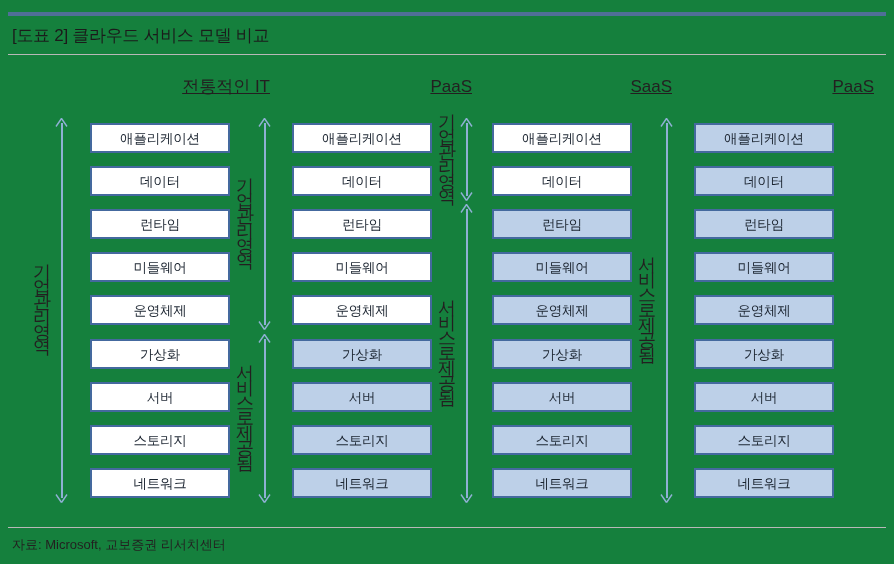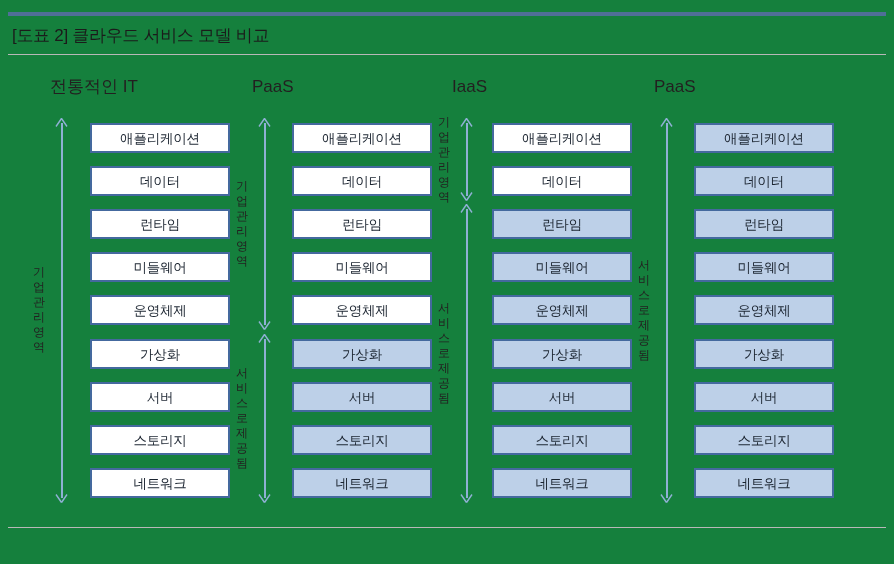--- a/index.html
+++ b/index.html
@@ -72,24 +72,25 @@
     color: #231f20;
     white-space: nowrap;
   }
 
   
   .col-header {
     position: absolute;
     top: 74px;
     height: 26px;
     line-height: 26px;
-    text-align: left;
+    text-align: right;
     font-size: 17px;
     color: #231f20;
     white-space: nowrap;
+    text-decoration: underline;
   }
 
   
   .layer-box {
     position: absolute;
     height: 30px;
     line-height: 28px;
     box-sizing: border-box;
     border: 2px solid #44699e;
     text-align: center;
@@ -122,21 +123,21 @@
     overflow: hidden;
   }
   .arrow .head.up  { top: 0; }
   .arrow .head.dn  { bottom: 0; }
   .arrow .head svg { display: block; }
 
   
   .v-label {
     position: absolute;
     width: 17px;
-    font-size: 12px;
+    font-size: 18px;
     line-height: 15px;
     color: #231f20;
     text-align: left;
     word-break: break-all;
     letter-spacing: 0;
   }
 </style>
 </head>
 <body>
 
@@ -160,21 +161,21 @@
       <div class="col-header" style="left: 252px; width: 220px;">PaaS</div>
       <div class="layer-box fill-white" style="left: 292px; top: 123px; width: 140px;">애플리케이션</div>
       <div class="layer-box fill-white" style="left: 292px; top: 166.1px; width: 140px;">데이터</div>
       <div class="layer-box fill-white" style="left: 292px; top: 209.2px; width: 140px;">런타임</div>
       <div class="layer-box fill-white" style="left: 292px; top: 252.3px; width: 140px;">미들웨어</div>
       <div class="layer-box fill-white" style="left: 292px; top: 295.4px; width: 140px;">운영체제</div>
       <div class="layer-box fill-blue" style="left: 292px; top: 338.5px; width: 140px;">가상화</div>
       <div class="layer-box fill-blue" style="left: 292px; top: 381.6px; width: 140px;">서버</div>
       <div class="layer-box fill-blue" style="left: 292px; top: 424.7px; width: 140px;">스토리지</div>
       <div class="layer-box fill-blue" style="left: 292px; top: 467.8px; width: 140px;">네트워크</div>
-      <div class="col-header" style="left: 452px; width: 220px;">IaaS</div>
+      <div class="col-header" style="left: 452px; width: 220px;">SaaS</div>
       <div class="layer-box fill-white" style="left: 492px; top: 123px; width: 140px;">애플리케이션</div>
       <div class="layer-box fill-white" style="left: 492px; top: 166.1px; width: 140px;">데이터</div>
       <div class="layer-box fill-blue" style="left: 492px; top: 209.2px; width: 140px;">런타임</div>
       <div class="layer-box fill-blue" style="left: 492px; top: 252.3px; width: 140px;">미들웨어</div>
       <div class="layer-box fill-blue" style="left: 492px; top: 295.4px; width: 140px;">운영체제</div>
       <div class="layer-box fill-blue" style="left: 492px; top: 338.5px; width: 140px;">가상화</div>
       <div class="layer-box fill-blue" style="left: 492px; top: 381.6px; width: 140px;">서버</div>
       <div class="layer-box fill-blue" style="left: 492px; top: 424.7px; width: 140px;">스토리지</div>
       <div class="layer-box fill-blue" style="left: 492px; top: 467.8px; width: 140px;">네트워크</div>
       <div class="col-header" style="left: 654px; width: 220px;">PaaS</div>
@@ -267,14 +268,15 @@
         <div class="head dn">
           <svg width="13" height="9" viewBox="0 0 13 9">
             <path d="M6.5 8.5 L12 0.5 M6.5 8.5 L1 0.5" stroke="#8fb0d4" stroke-width="1.4" fill="none"></path>
           </svg>
         </div>
       </div>
       <div class="v-label" style="left: 638px; top: 257.9px; height: 105px;">서비스로제공됨</div>
     </div>
 
   <div class="footer-rule"></div>
+  <div class="footer-note">자료: Microsoft, 교보증권 리서치센터</div>
 
 </div>
 
 </body></html>

